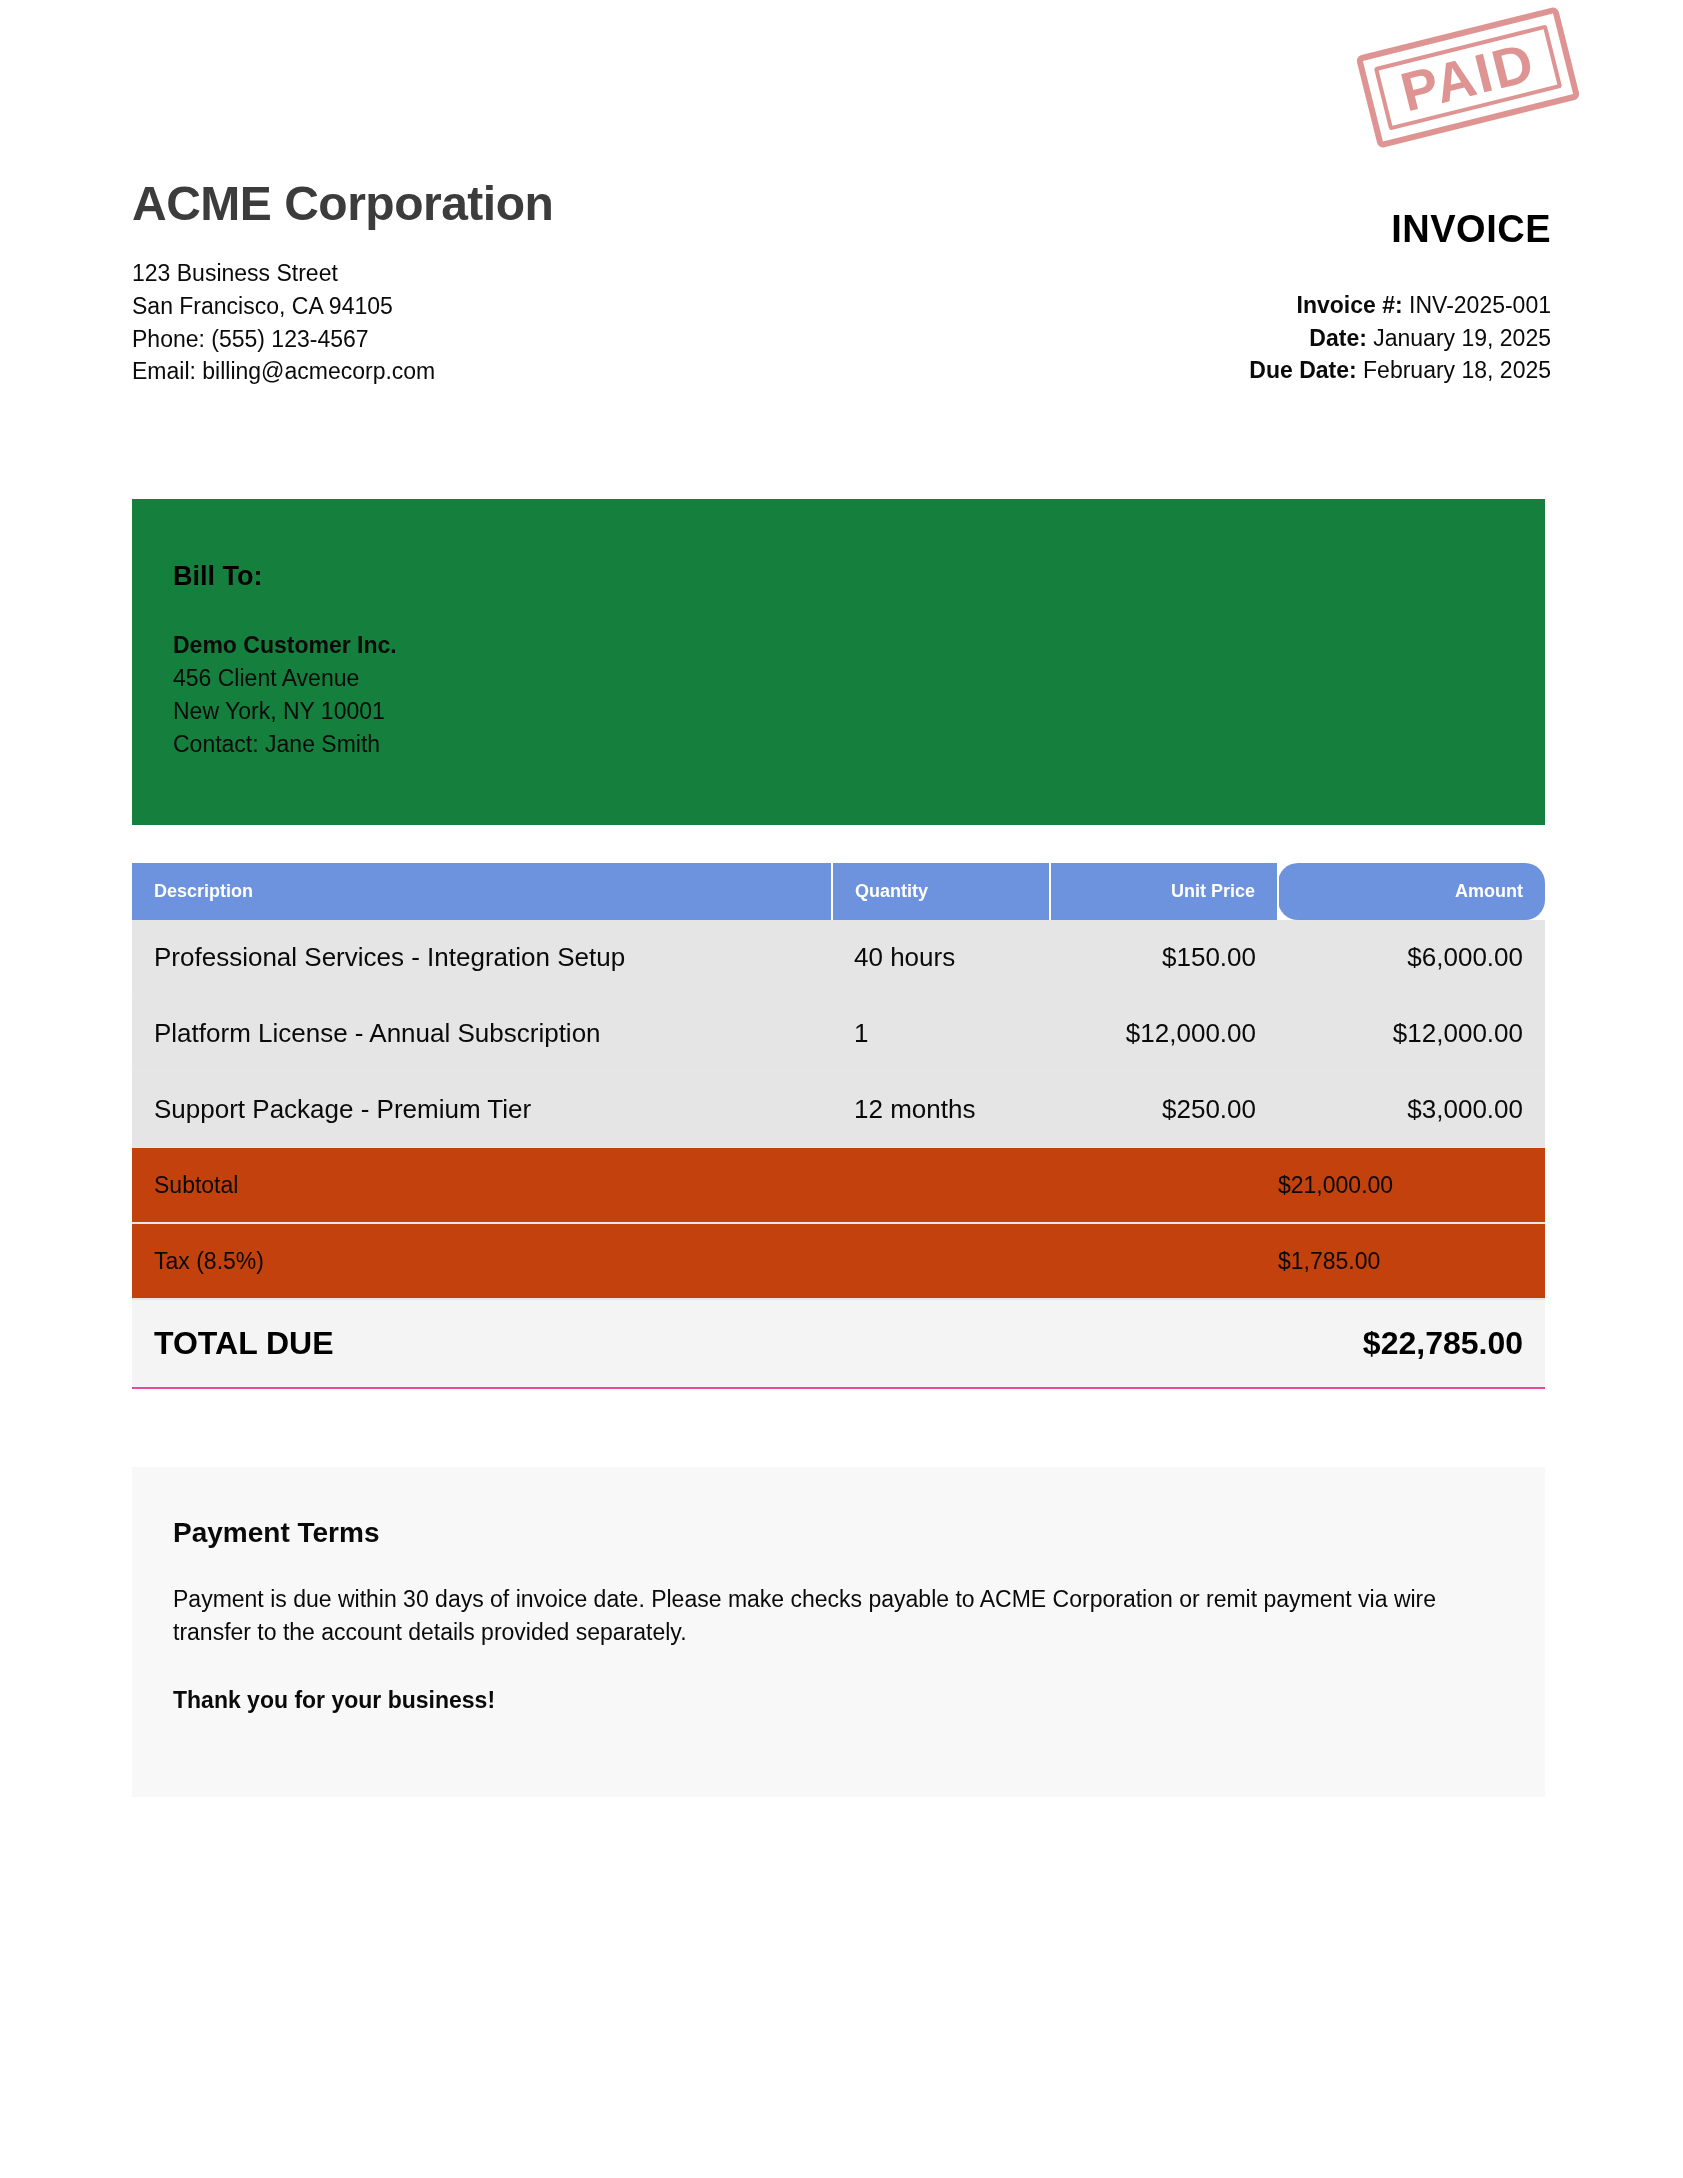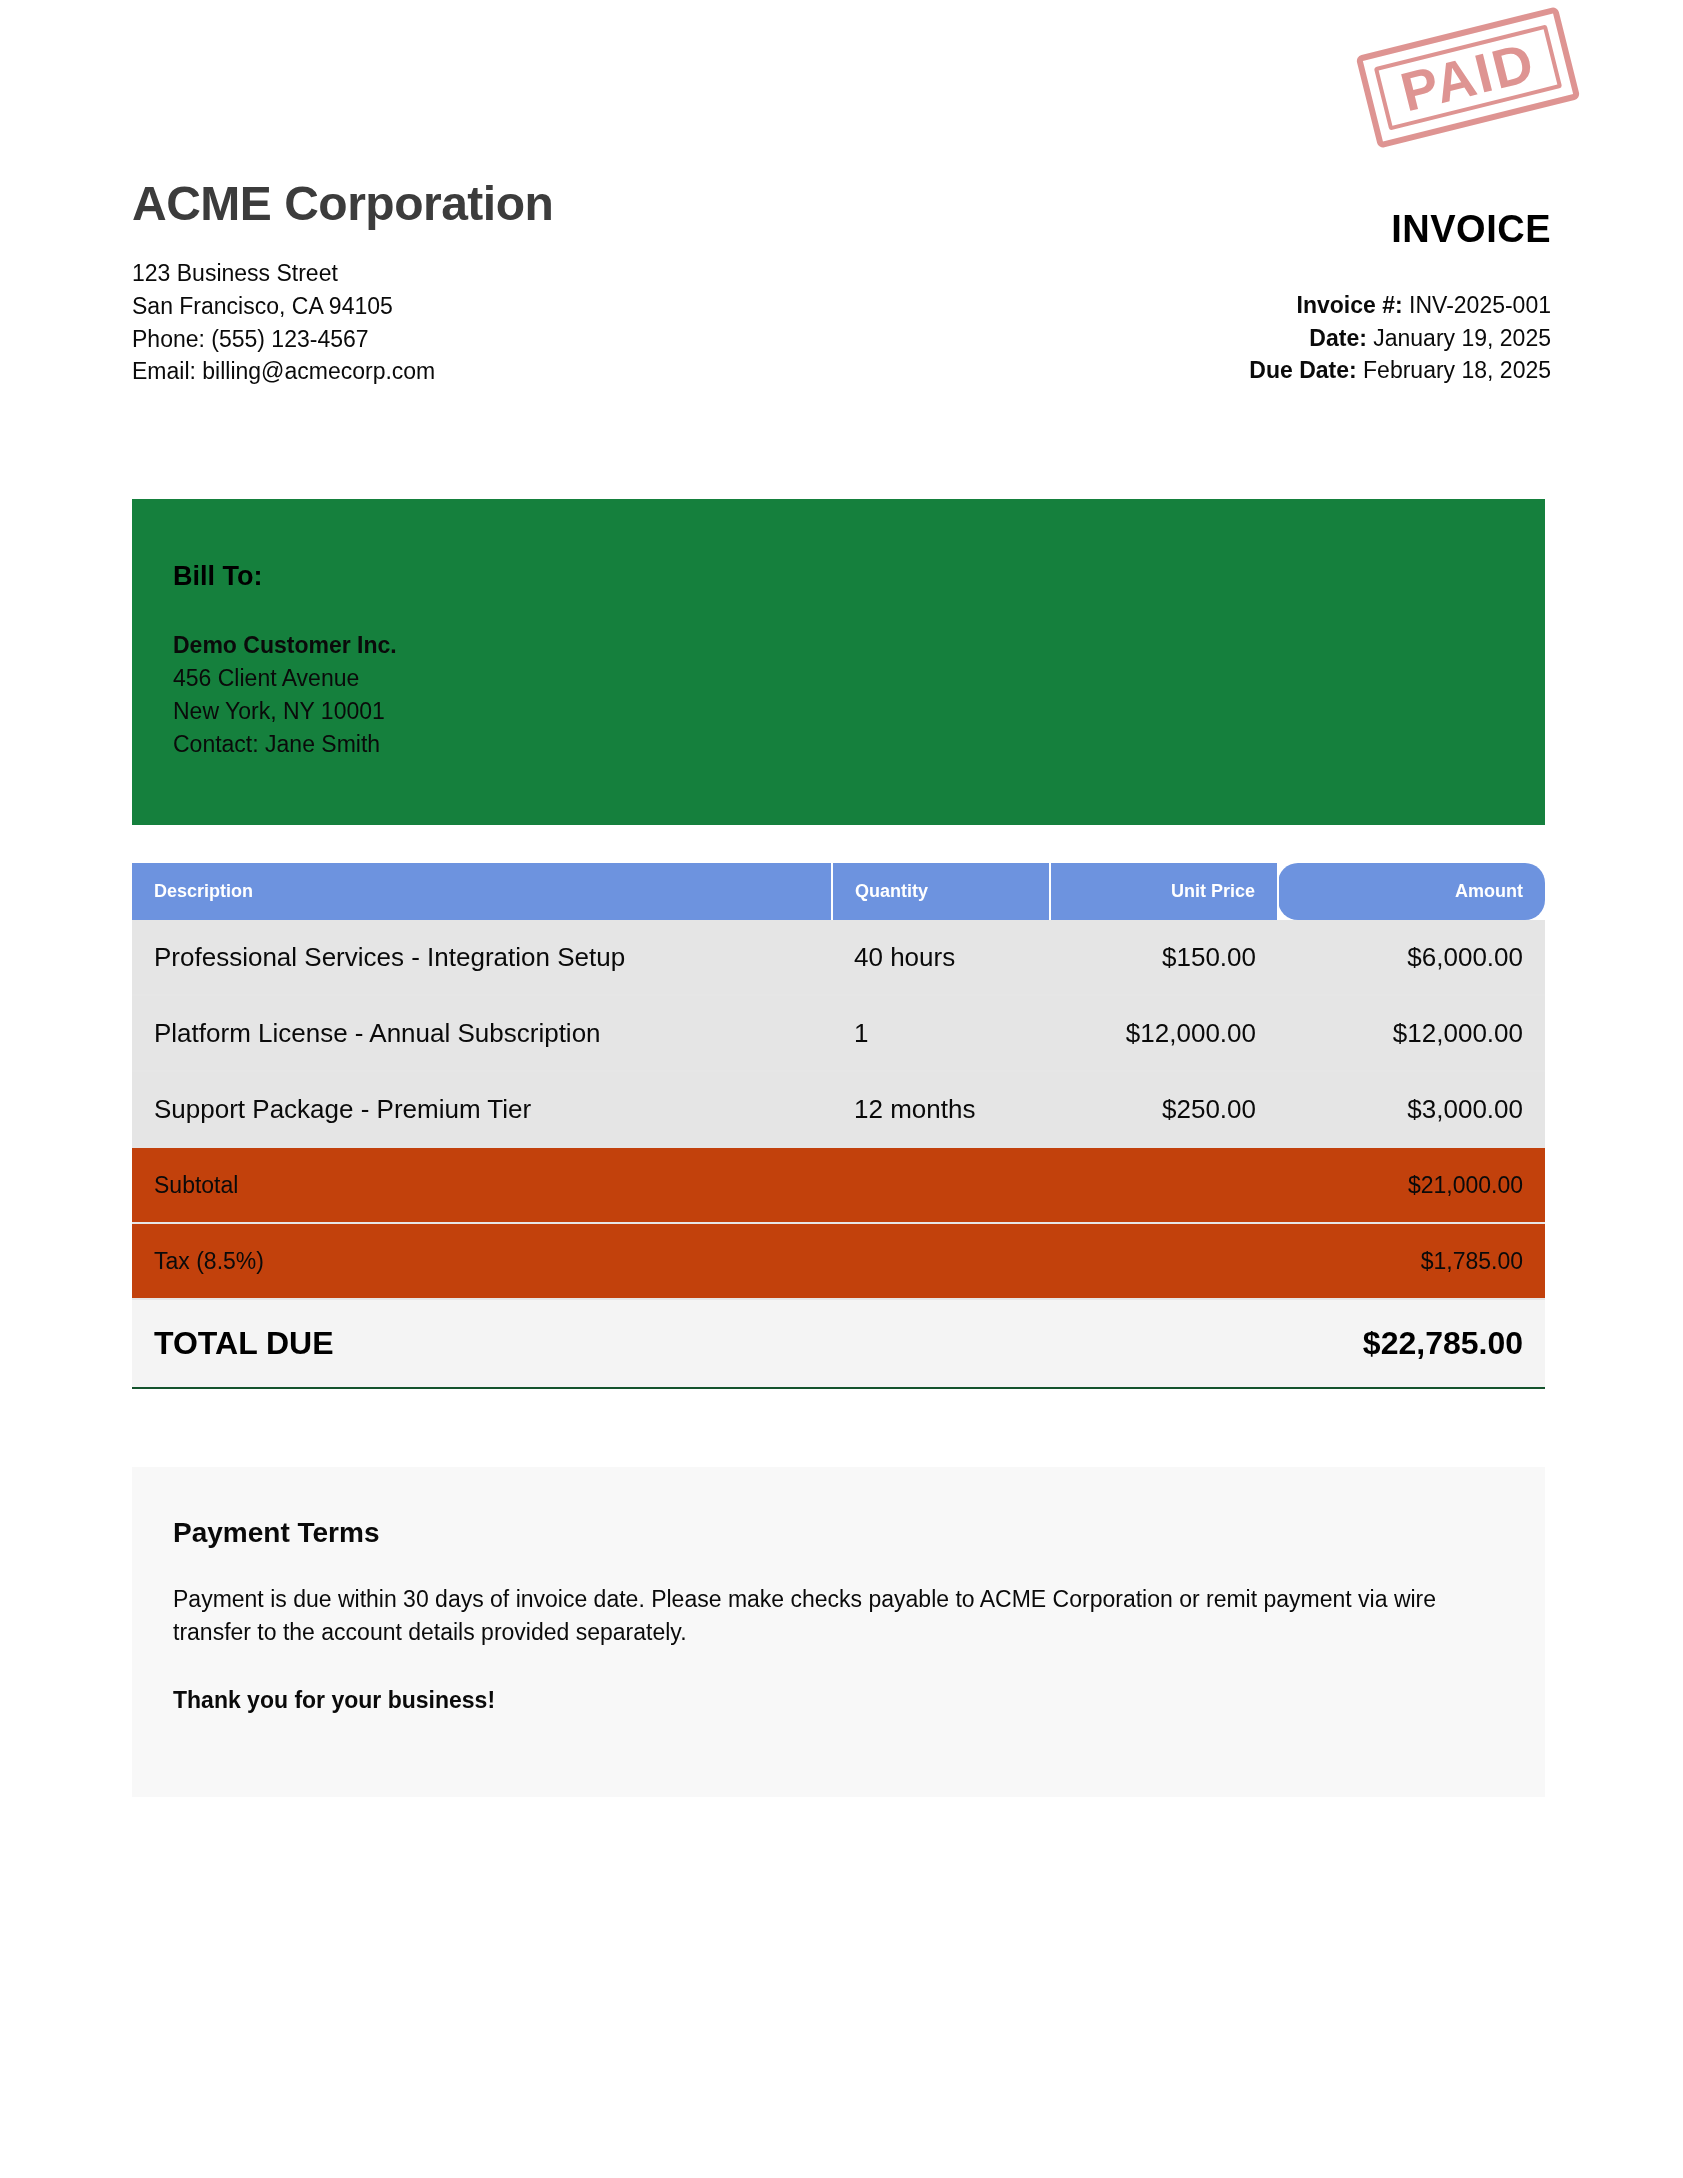--- a/index.html
+++ b/index.html
@@ -185,29 +185,29 @@
 
   .items-table tbody tr.summary-row td {
     height: 74px;
     font-size: 23px;
     font-weight: normal;
     color: #0a0a0a;
     background: #c2410c;
     border-bottom: 2px solid #e6e6e6;
   }
   .items-table tbody tr.summary-row td.c-desc { padding-left: 22px; text-align: left; }
-  .items-table tbody tr.summary-row td.c-amt  { padding-right: 22px; text-align: right; }
+  .items-table tbody tr.summary-row td.c-amt  { padding-right: 22px; text-align: left; }
 
   .items-table tbody tr.total-row td {
     height: 87px;
     font-size: 32px;
     font-weight: bold;
     color: #000000;
     background: #f4f4f4;
-    border-bottom: 2px solid #14532d;
+    border-bottom: 2px solid #ec4899;
   }
   .items-table tbody tr.total-row td.c-desc { padding-left: 22px; text-align: left; }
   .items-table tbody tr.total-row td.c-amt  { padding-right: 22px; text-align: right; }
 
   
   .footer-panel {
     position: absolute;
     left: 132px;
     top: 1467px;
     width: 1413px;

